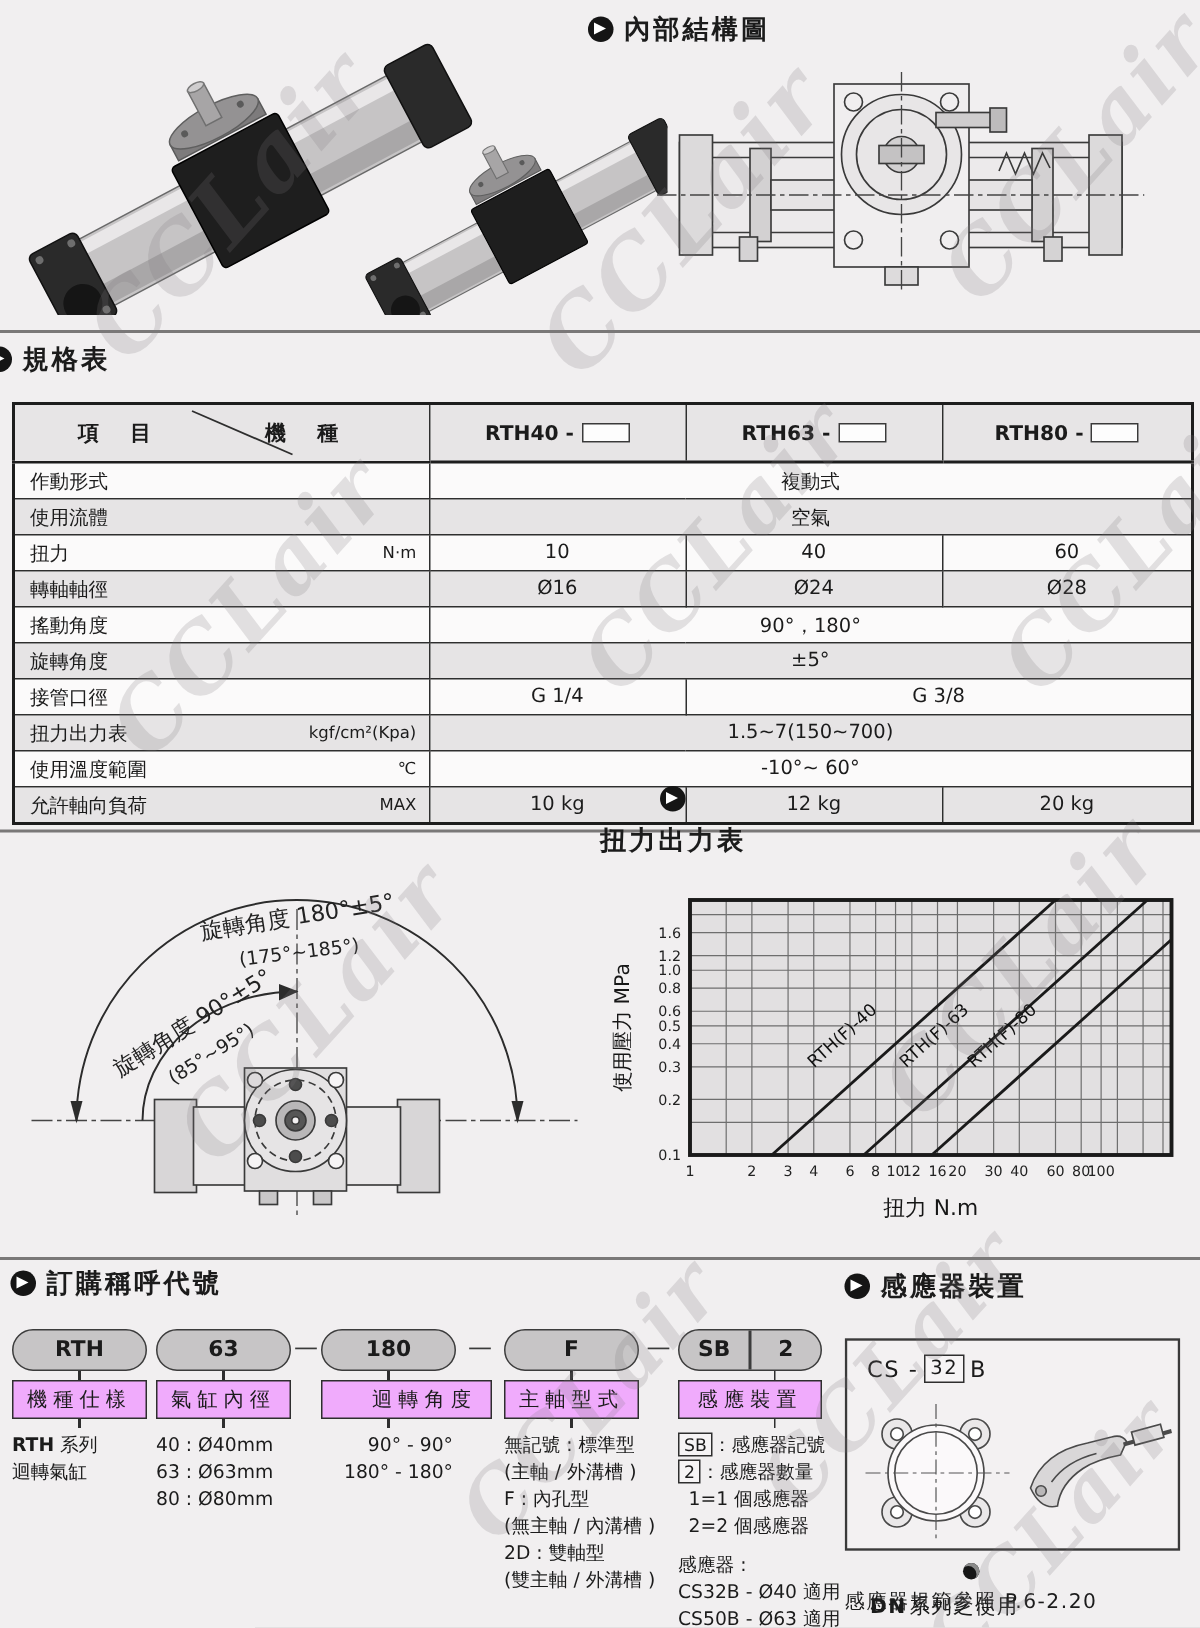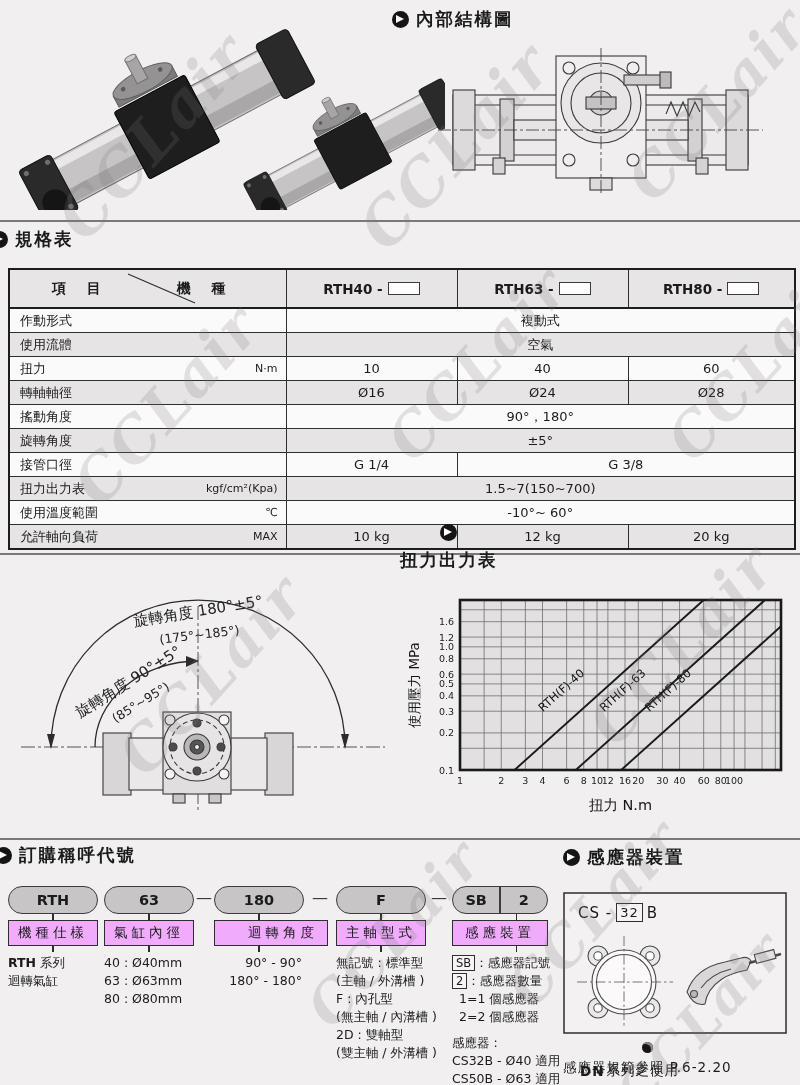--- a/index.html
+++ b/index.html
@@ -395,21 +395,21 @@
       <line x1="172.8102135304447" y1="200" x2="361.95105997832525" y2="30" stroke="#1a1a1a" stroke-width="1.9"></line>
       <text x="222.2188051803098" y="123.23466425599385" font-size="11.5" text-anchor="middle" fill="#111" transform="rotate(-41.9 222.2188051803098 123.23466425599385)">RTH(F)-63</text>
       <line x1="218.16873237598594" y1="200" x2="378" y2="56.33132569804758" stroke="#1a1a1a" stroke-width="1.9"></line>
       <text x="267.577324025851" y="123.23466425599385" font-size="11.5" text-anchor="middle" fill="#111" transform="rotate(-41.9 267.577324025851 123.23466425599385)">RTH(F)-80</text>
       <text x="217.5" y="240" font-size="14.5" text-anchor="middle" fill="#161616">扭力 N.m</text>
       <text x="16" y="115" font-size="13.5" text-anchor="middle" fill="#161616" transform="rotate(-90 16 115)">使用壓力 MPa</text>
     </svg>
 
   <div class="divider" style="top:838px;"></div>
 
-  <div class="sec-title" style="left:4px;top:843px;">
+  <div class="sec-title" style="left:16px;top:843px;">
     <span class="bullet clip-ic"></span>
     <span>訂購稱呼代號</span>
   </div>
   <div id="ordering-area">
       <div class="pill" style="left: 8px; top: 886px; width: 88px;">RTH</div>
       <div class="conn" style="left: 52px; top: 913px; height: 7px;"></div>
       <div class="obox" style="left: 8px; top: 920px; width: 88px;">機種仕樣</div>
       <div class="conn" style="left: 52px; top: 945px; height: 7px;"></div>
       <div class="odesc" style="left: 8px; top: 954px; width: 88px;">
         <div><b>RTH</b> 系列</div>

